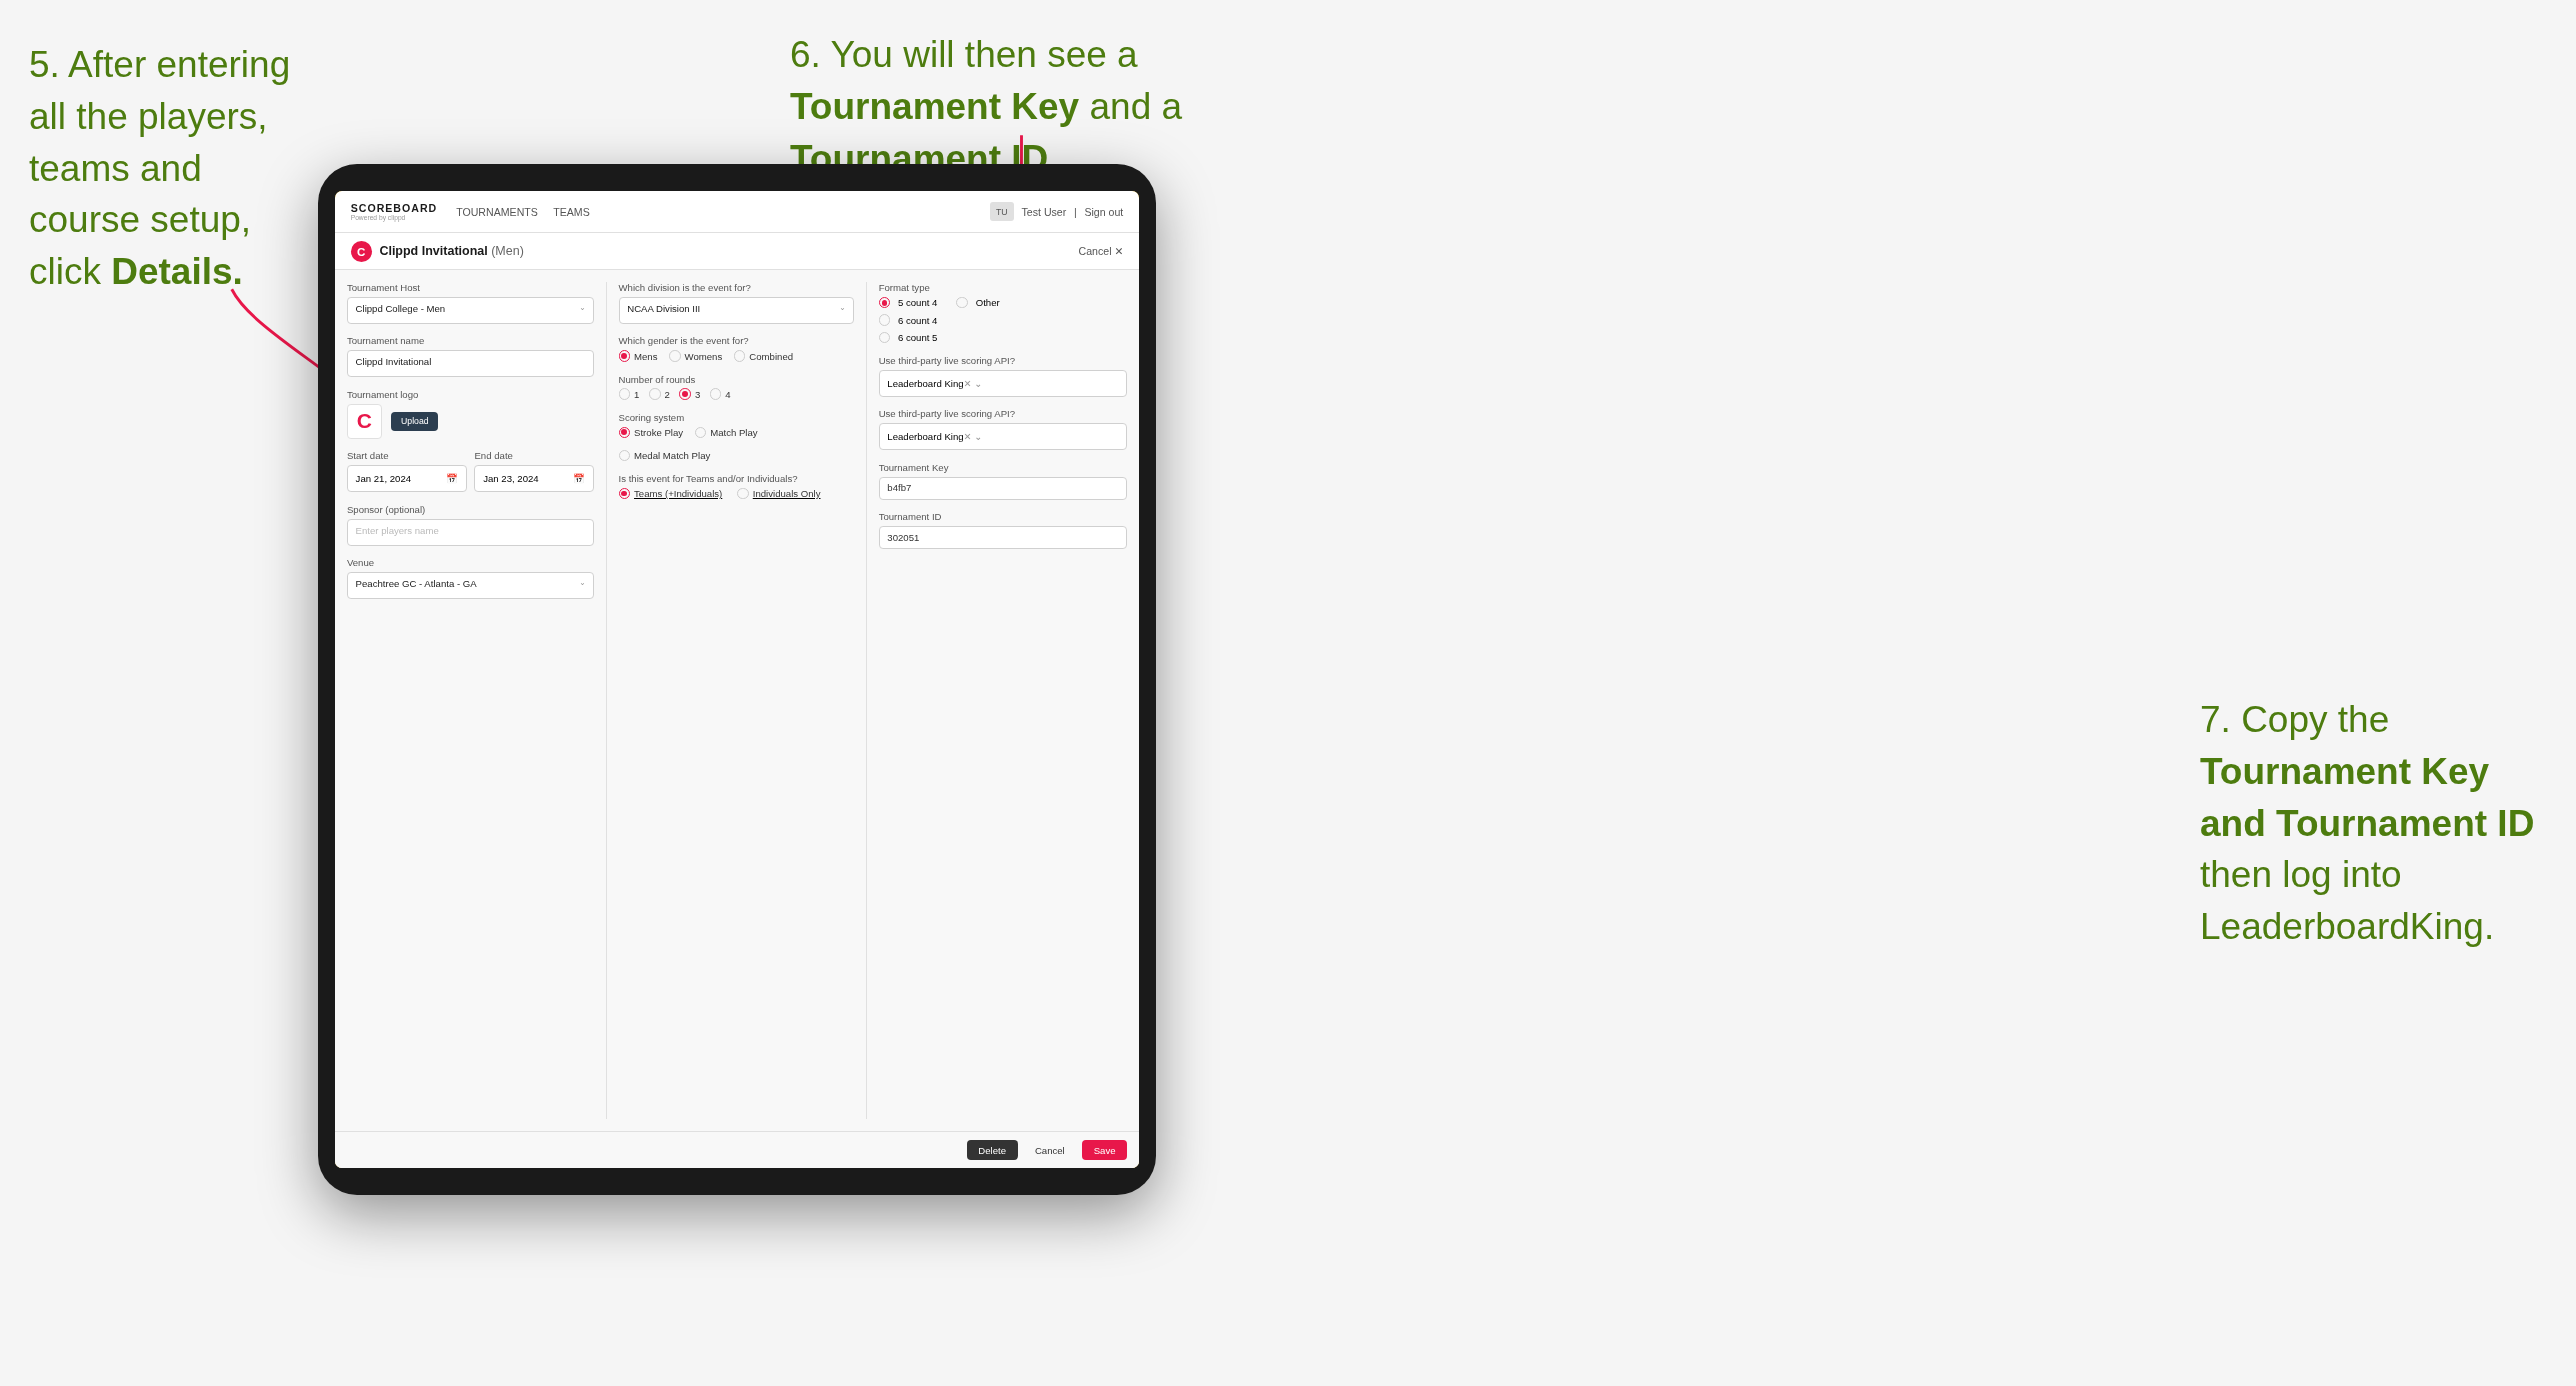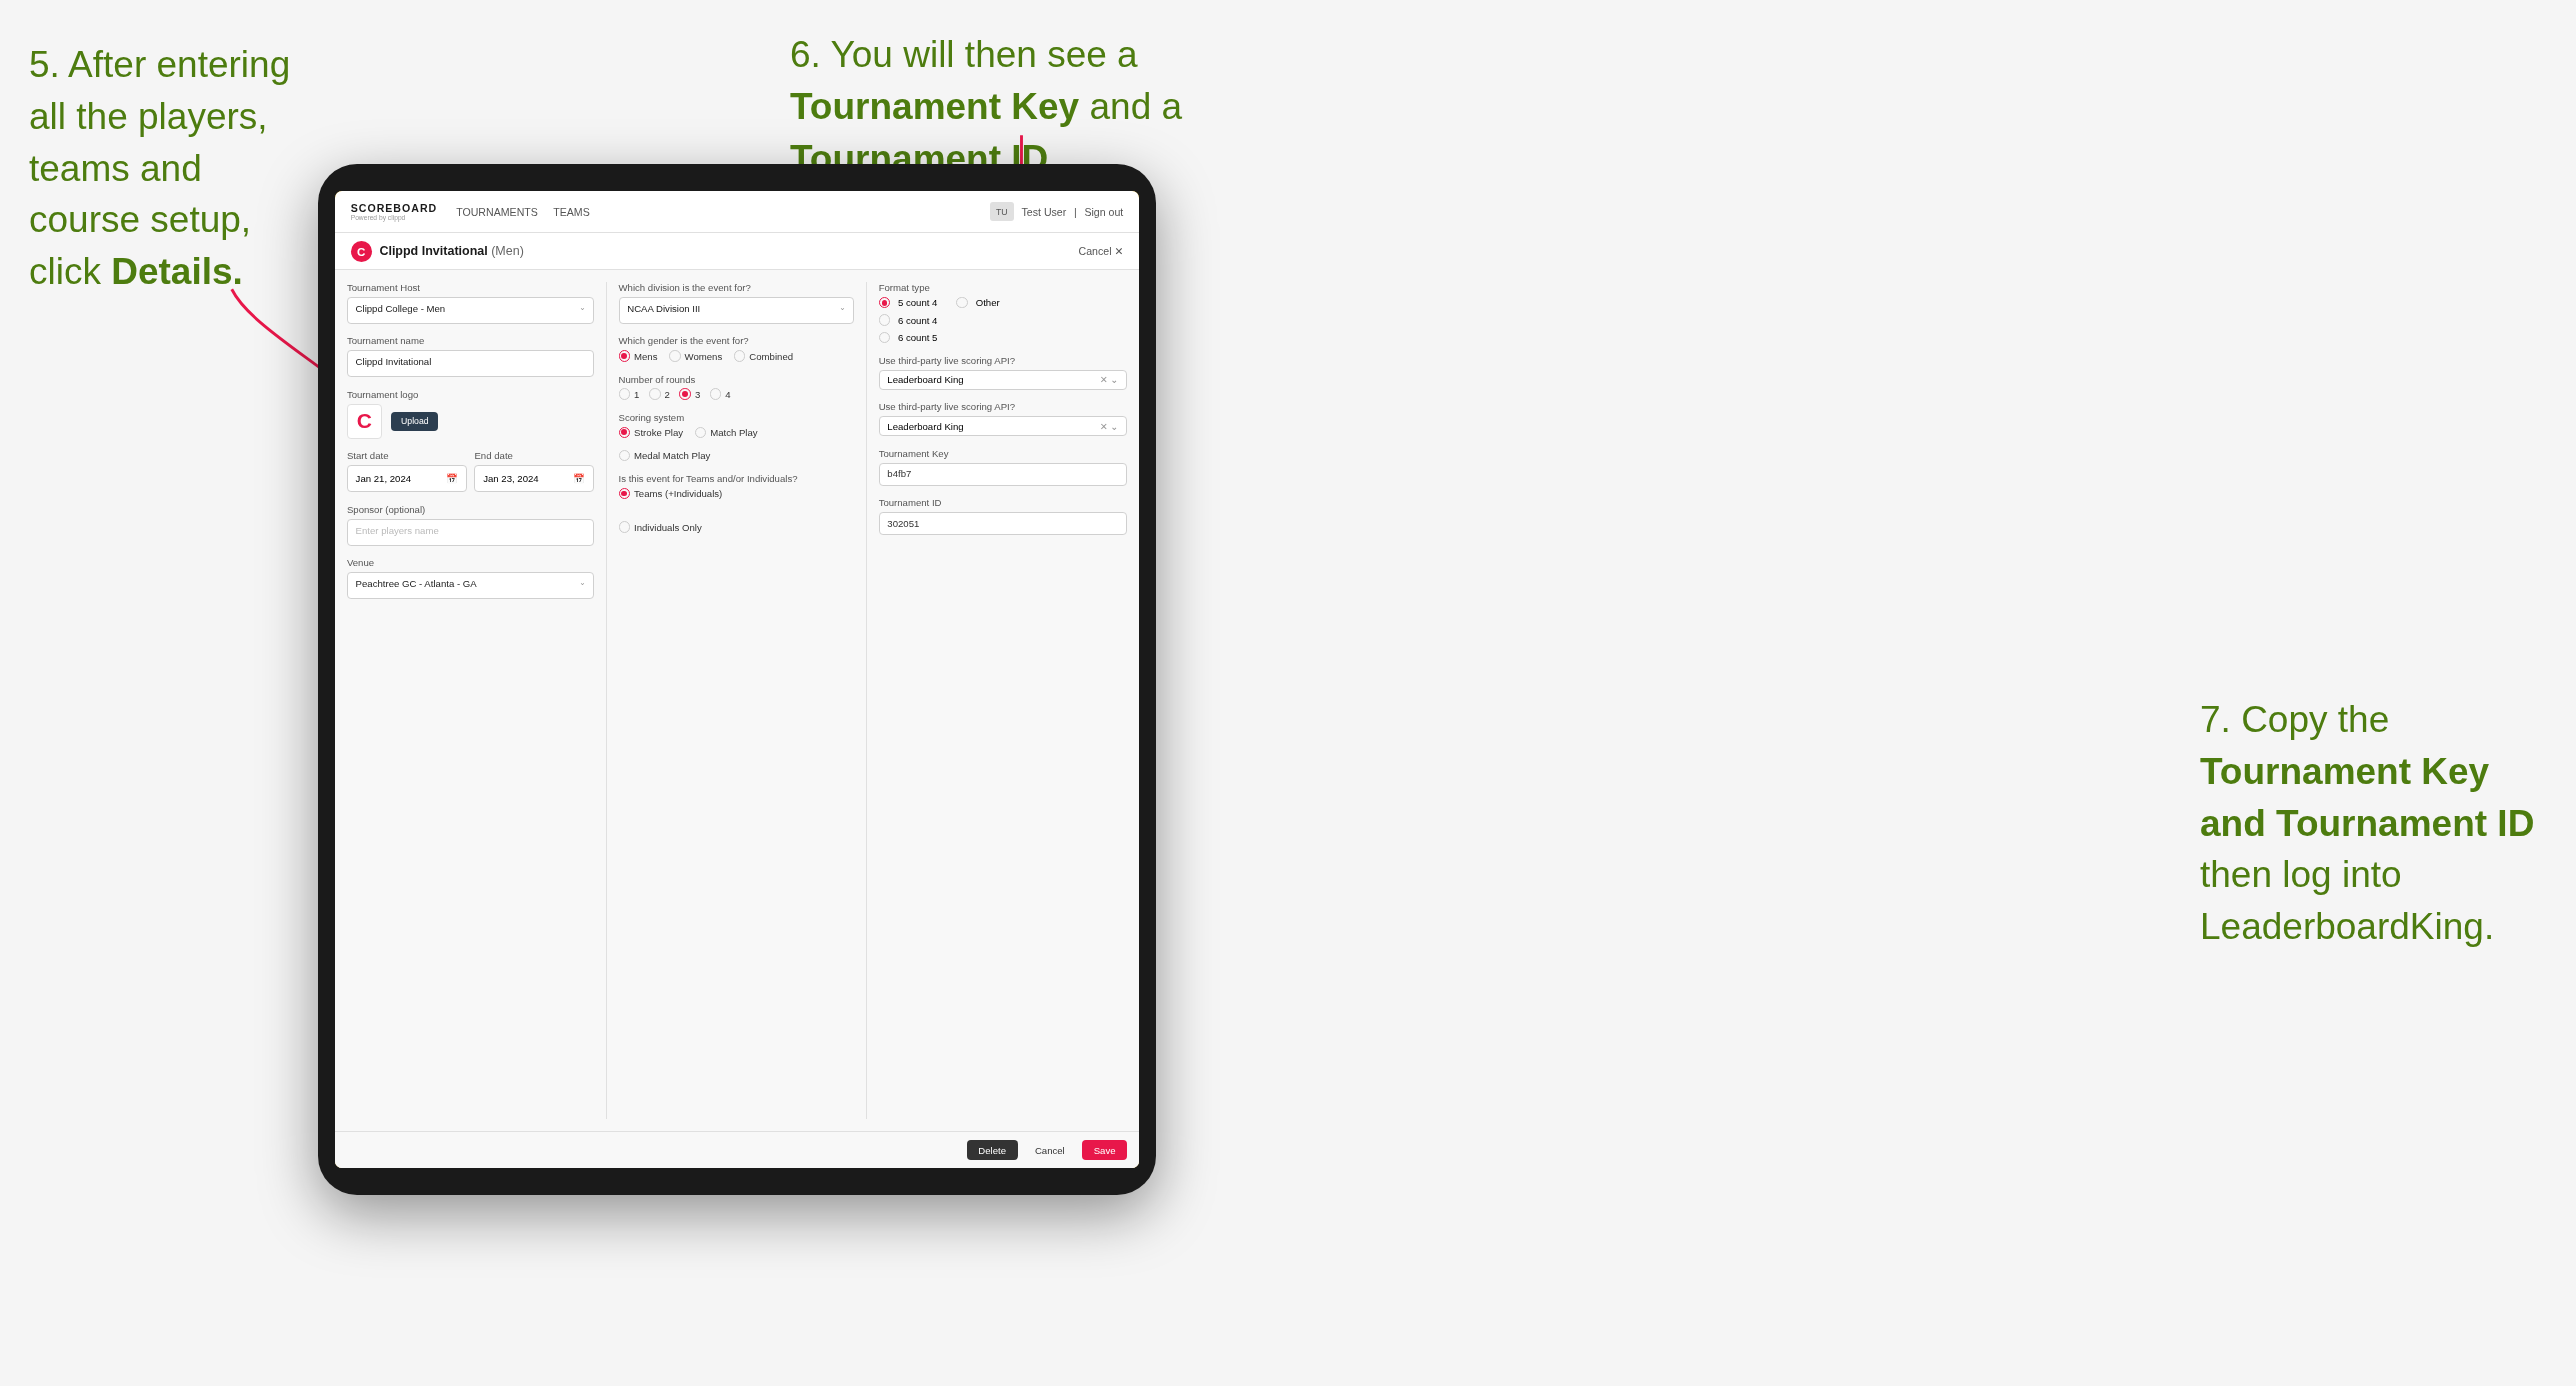--- a/index.html
+++ b/index.html
@@ -336,22 +336,22 @@
 
     
     .leaderboard-input {
       border: 1px solid #d0d0d0;
       border-radius: 3.9px;
       padding: 4.8px 7.7px;
       font-size: 9.6px;
       background: #fff;
       display: flex;
       align-items: center;
-      justify-content: space-between;
-      height: 20px;
+      justify-content: flex-start;
+      height: 27px;
     }
     .clear-x {
       color: #999;
       font-size: 9.6px;
     }
 
     
     .key-box {
       border: 1px solid #d0d0d0;
       border-radius: 3.9px;
@@ -615,21 +615,21 @@
               </div>
               <div class="radio-item">
                 <div class="radio-circle"></div>
                 <span>Medal Match Play</span>
               </div>
             </div>
           </div>
 
           <div class="form-group">
             <span class="form-label">Is this event for Teams and/or Individuals?</span>
-            <div class="radio-group" style="flex-direction:column;gap:22px;">
+            <div class="radio-group" style="flex-direction:row;gap:15px;text-decoration:underline;">
               <div class="radio-item">
                 <div class="radio-circle selected">
                   <div class="radio-dot"></div>
                 </div>
                 <span>Teams (+Individuals)</span>
               </div>
               <div class="radio-item">
                 <div class="radio-circle"></div>
                 <span>Individuals Only</span>
               </div>

